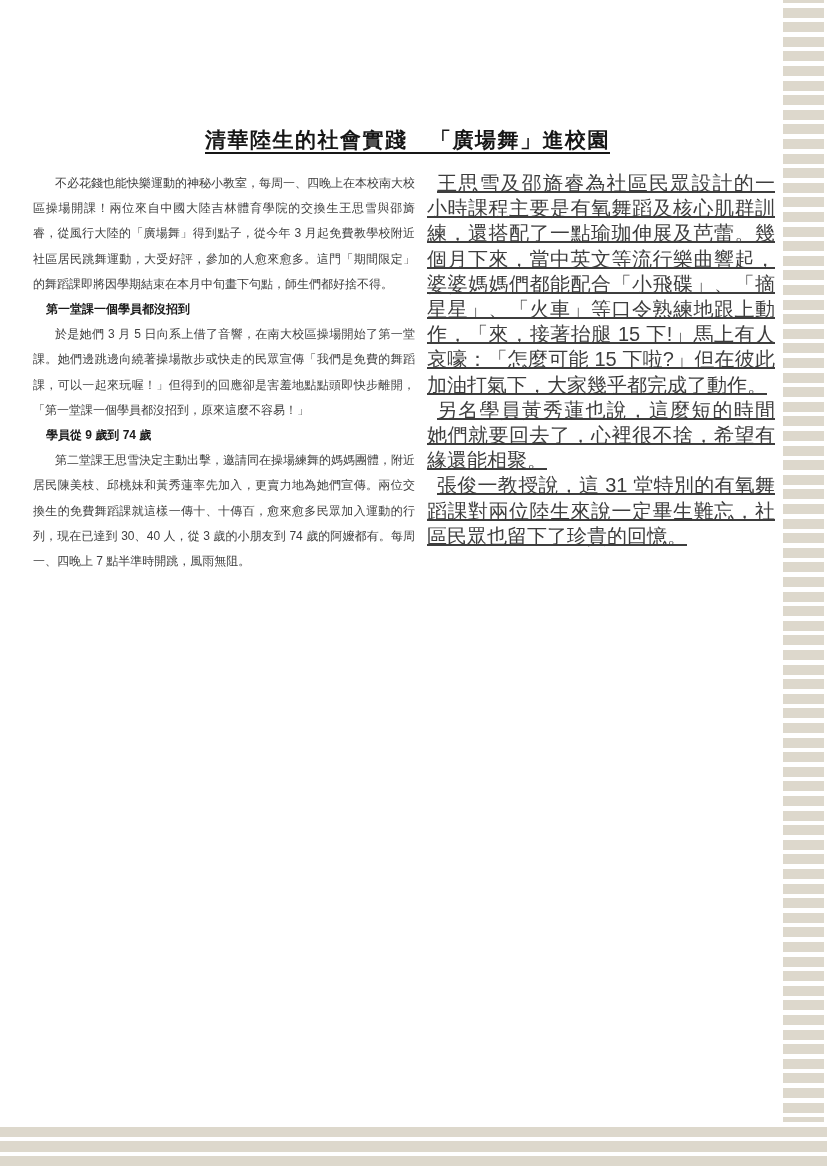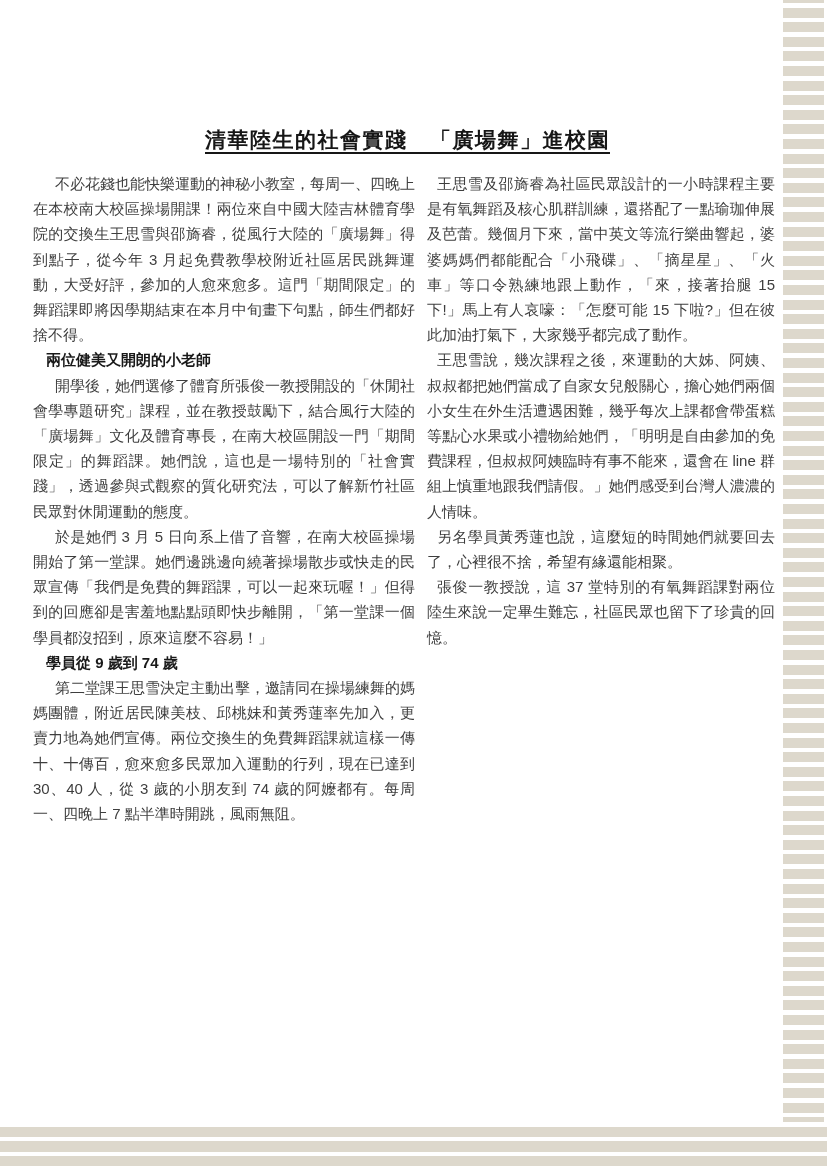--- a/index.html
+++ b/index.html
@@ -32,22 +32,22 @@
     text-decoration: underline;
     text-decoration-thickness: 1.5px;
     text-underline-offset: 5px;
   }
   .col {
     position: absolute;
     top: 171px;
     text-align: justify;
     line-height: 25.2px;
   }
-  .col-left  { left: 33px;  width: 382px; font-size: 15px; }
-  .col-right { left: 427px; width: 348px; font-size: 15px; }
+  .col-left  { left: 33px;  width: 382px; font-size: 12px; }
+  .col-right { left: 427px; width: 348px; font-size: 20px; text-decoration: underline; }
   .col p, .col h3 {
     margin: 0;
     padding: 0;
     font-size: inherit;
     line-height: inherit;
   }
   .col p  { text-indent: 22px; }
   .col-right p { text-indent: 10px; }
   .col h3 {
     font-weight: bold;
@@ -82,28 +82,26 @@
   }
 </style>
 </head>
 <body>
 
 <div>
   <h1 class="title"><span class="title-text">清華陸生的社會實踐　「廣場舞」進校園</span></h1>
 
   <div class="col col-left" id="col-left">
       <p>不必花錢也能快樂運動的神秘小教室，每周一、四晚上在本校南大校區操場開課！兩位來自中國大陸吉林體育學院的交換生王思雪與邵旖睿，從風行大陸的「廣場舞」得到點子，從今年 3 月起免費教學校附近社區居民跳舞運動，大受好評，參加的人愈來愈多。這門「期間限定」的舞蹈課即將因學期結束在本月中旬畫下句點，師生們都好捨不得。</p>
-      <h3>兩位健美又開朗的小老師</h3>
-      <p>開學後，她們選修了體育所張俊一教授開設的「休閒社會學專題研究」課程，並在教授鼓勵下，結合風行大陸的「廣場舞」文化及體育專長，在南大校區開設一門「期間限定」的舞蹈課。她們說，這也是一場特別的「社會實踐」，透過參與式觀察的質化研究法，可以了解新竹社區民眾對休閒運動的態度。</p>
+      <h3>第一堂課一個學員都沒招到</h3>
       <p>於是她們 3 月 5 日向系上借了音響，在南大校區操場開始了第一堂課。她們邊跳邊向繞著操場散步或快走的民眾宣傳「我們是免費的舞蹈課，可以一起來玩喔！」但得到的回應卻是害羞地點點頭即快步離開，「第一堂課一個學員都沒招到，原來這麼不容易！」</p>
       <h3>學員從 9 歲到 74 歲</h3>
       <p>第二堂課王思雪決定主動出擊，邀請同在操場練舞的媽媽團體，附近居民陳美枝、邱桃妹和黃秀蓮率先加入，更賣力地為她們宣傳。兩位交換生的免費舞蹈課就這樣一傳十、十傳百，愈來愈多民眾加入運動的行列，現在已達到 30、40 人，從 3 歲的小朋友到 74 歲的阿嬤都有。每周一、四晚上 7 點半準時開跳，風雨無阻。</p>
     </div>
   <div class="col col-right" id="col-right">
       <p>王思雪及邵旖睿為社區民眾設計的一小時課程主要是有氧舞蹈及核心肌群訓練，還搭配了一點瑜珈伸展及芭蕾。幾個月下來，當中英文等流行樂曲響起，婆婆媽媽們都能配合「小飛碟」、「摘星星」、「火車」等口令熟練地跟上動作，「來，接著抬腿 15 下!」馬上有人哀嚎：「怎麼可能 15 下啦?」但在彼此加油打氣下，大家幾乎都完成了動作。</p>
-      <p>王思雪說，幾次課程之後，來運動的大姊、阿姨、叔叔都把她們當成了自家女兒般關心，擔心她們兩個小女生在外生活遭遇困難，幾乎每次上課都會帶蛋糕等點心水果或小禮物給她們，「明明是自由參加的免費課程，但叔叔阿姨臨時有事不能來，還會在 line 群組上慎重地跟我們請假。」她們感受到台灣人濃濃的人情味。</p>
       <p>另名學員黃秀蓮也說，這麼短的時間她們就要回去了，心裡很不捨，希望有緣還能相聚。</p>
-      <p>張俊一教授說，這 37 堂特別的有氧舞蹈課對兩位陸生來說一定畢生難忘，社區民眾也留下了珍貴的回憶。</p>
+      <p>張俊一教授說，這 31 堂特別的有氧舞蹈課對兩位陸生來說一定畢生難忘，社區民眾也留下了珍貴的回憶。</p>
     </div>
 
   <div class="stripe-right"></div>
   <div class="stripe-bottom"></div>
 </div>
 
 </body></html>

